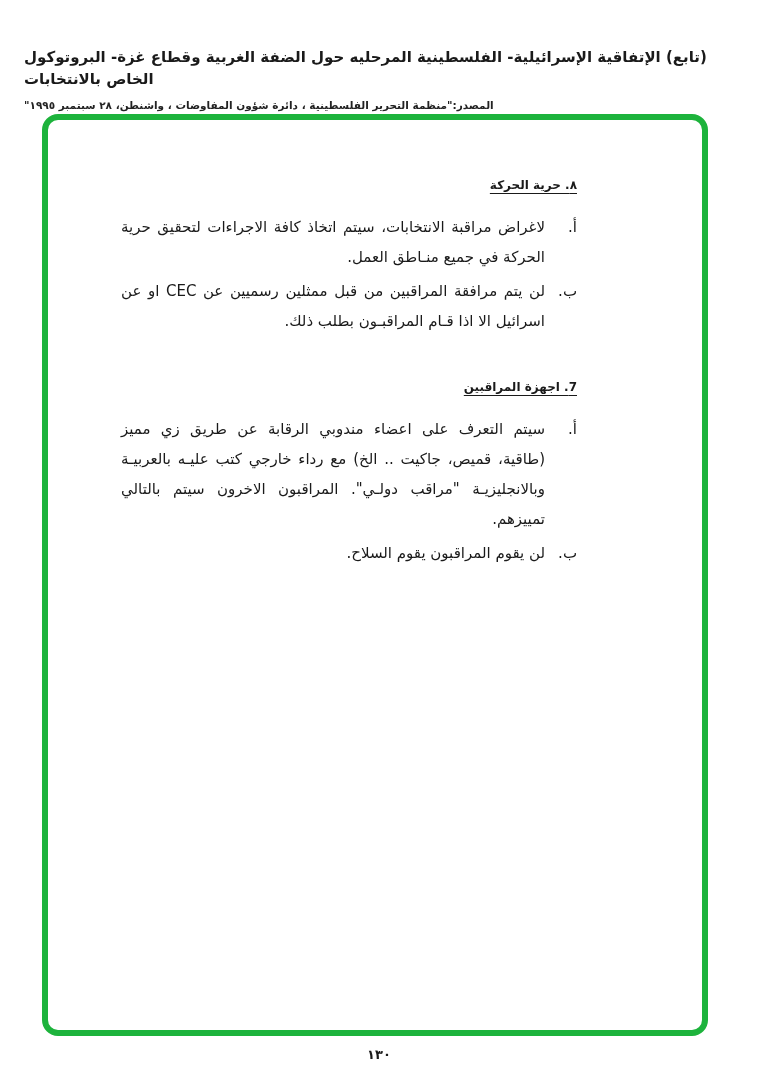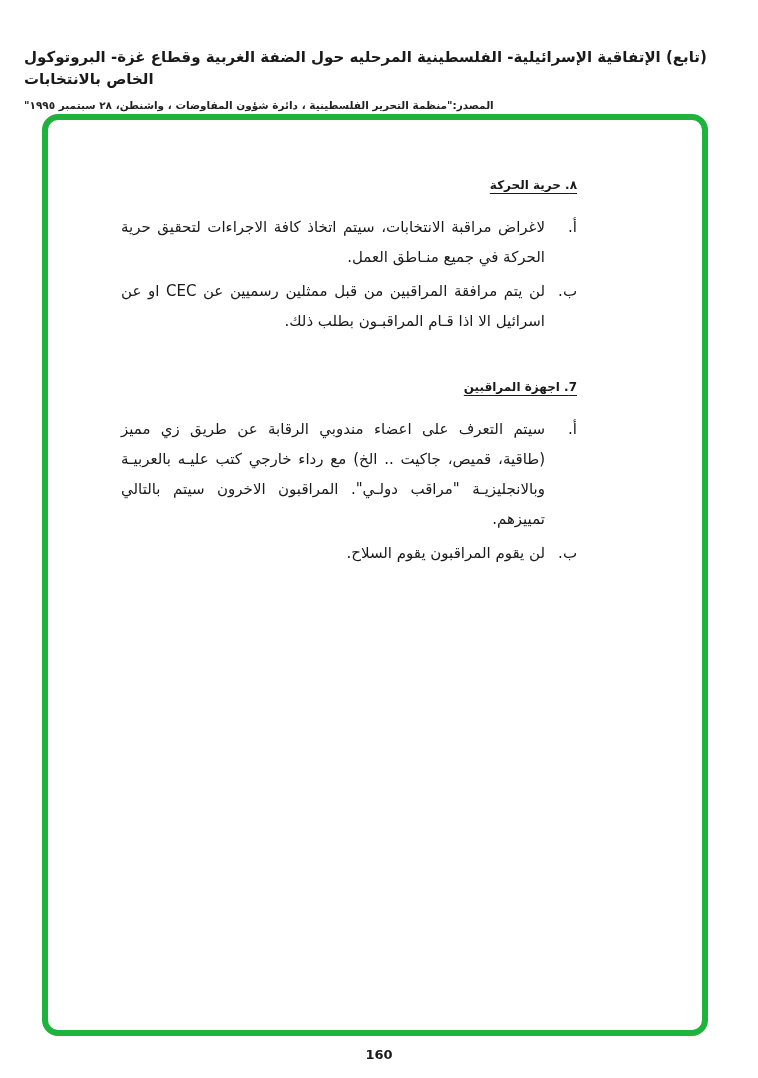--- a/index.html
+++ b/index.html
@@ -129,15 +129,15 @@
         <span class="item-marker">ب.</span>
         <span class="item-text">لن يقوم المراقبون يقوم السلاح.</span>
       </div>
     </div>
 
     <div class="section">
     </div>
 
   </div>
 
-  <div class="page-number">160</div>
+  <div class="page-number">١٣٠</div>
 
 </div>
 
 </body></html>

